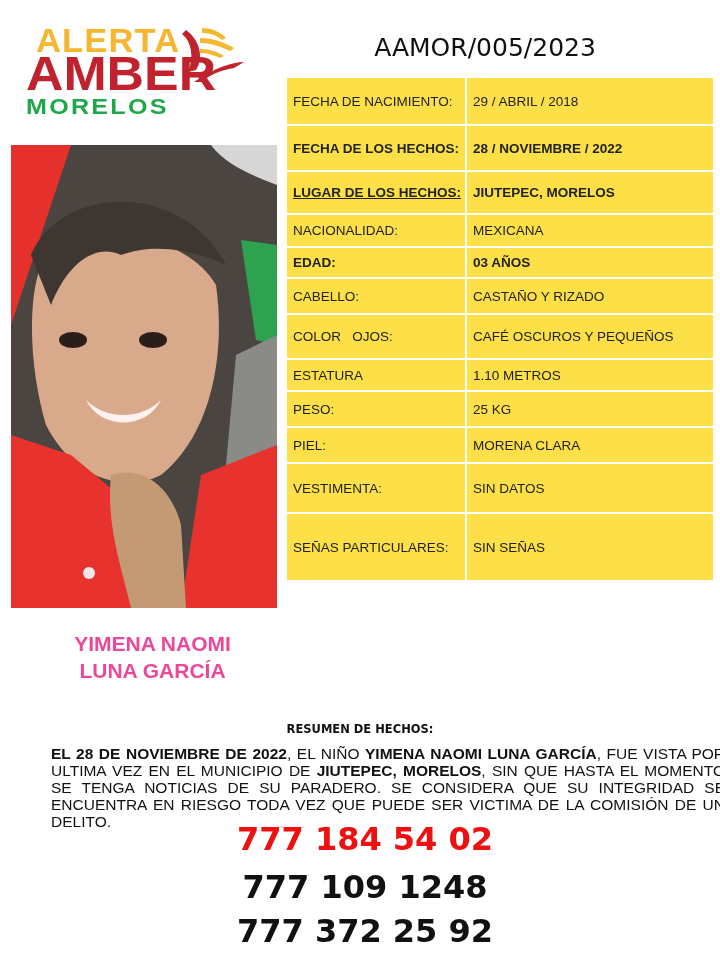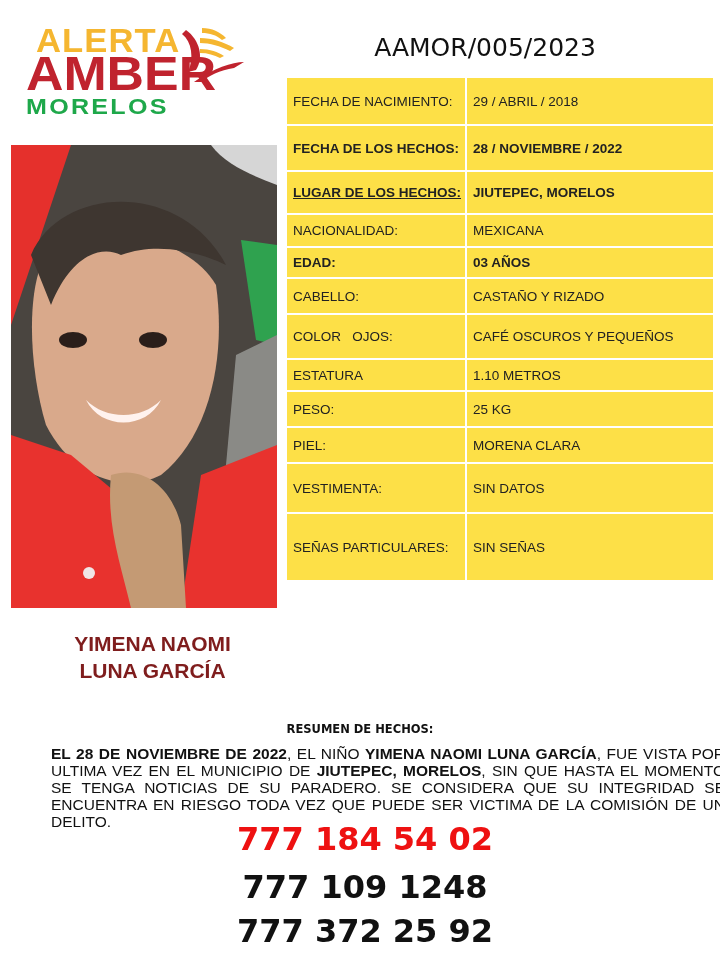--- a/index.html
+++ b/index.html
@@ -4,21 +4,21 @@
 <style>
   html, body { margin:0; padding:0; }
   body { width:720px; height:960px; background:#ffffff; position:relative; overflow:hidden; font-family:"Liberation Sans", sans-serif; color:#222; }
   .logo { position:absolute; left:26px; top:22px; width:215px; height:100px; }
   .logo .l1 { position:absolute; left:10px; top:0; font-family:"Liberation Sans", sans-serif; font-weight:900; font-size:33px; color:#f5b630; letter-spacing:1px; transform:scaleX(1.05); transform-origin:left; }
   .logo .l2 { position:absolute; left:0; top:28px; font-weight:900; font-size:48px; color:#c0232e; letter-spacing:0; transform:scaleX(1.08); transform-origin:left; line-height:48px; }
   .logo .l3 { position:absolute; left:0; top:72px; font-weight:900; font-size:22px; color:#1ea84a; letter-spacing:2px; transform:scaleX(1.14); transform-origin:left; }
   .logo svg { position:absolute; left:148px; top:0; }
   .case-id { position:absolute; left:300px; top:33px; width:370px; text-align:center; font-family:"DejaVu Sans", sans-serif; font-weight:normal; font-size:25px; color:#111; }
   .photo { position:absolute; left:11px; top:145px; width:266px; height:463px; overflow:hidden; background:#5a4d42; }
-  .name { position:absolute; left:0; top:630px; width:305px; text-align:center; color:#7f1d1d; font-weight:bold; font-size:21px; line-height:27px; }
+  .name { position:absolute; left:0; top:630px; width:305px; text-align:center; color:#ec4899; font-weight:bold; font-size:21px; line-height:27px; }
   table.info { position:absolute; left:285px; top:76px; width:430px; border-collapse:collapse; background:#fde047; }
   table.info td { border:2px solid #ffffff; font-size:13.5px; color:#222; padding:0 0 0 6px; vertical-align:middle; }
   table.info td.k { width:172px; }
   table.info td.b { font-weight:bold; }
   table.info td.u span { text-decoration:underline; }
   .summary-title { position:absolute; left:0; top:722px; width:720px; text-align:center; font-weight:bold; font-size:11.5px; color:#111; font-family:"DejaVu Sans", sans-serif; }
   .summary { position:absolute; left:21px; top:745px; width:674px; text-align:justify; font-size:15.5px; line-height:17px; color:#111;margin-left:30px; }
   .summary b { font-weight:bold; }
   .phone { position:absolute; left:0; width:730px; text-align:center; font-family:"DejaVu Sans", sans-serif; font-weight:bold; font-size:32px; letter-spacing:0; }
   .p1 { top:820px; color:#ee1111; }

